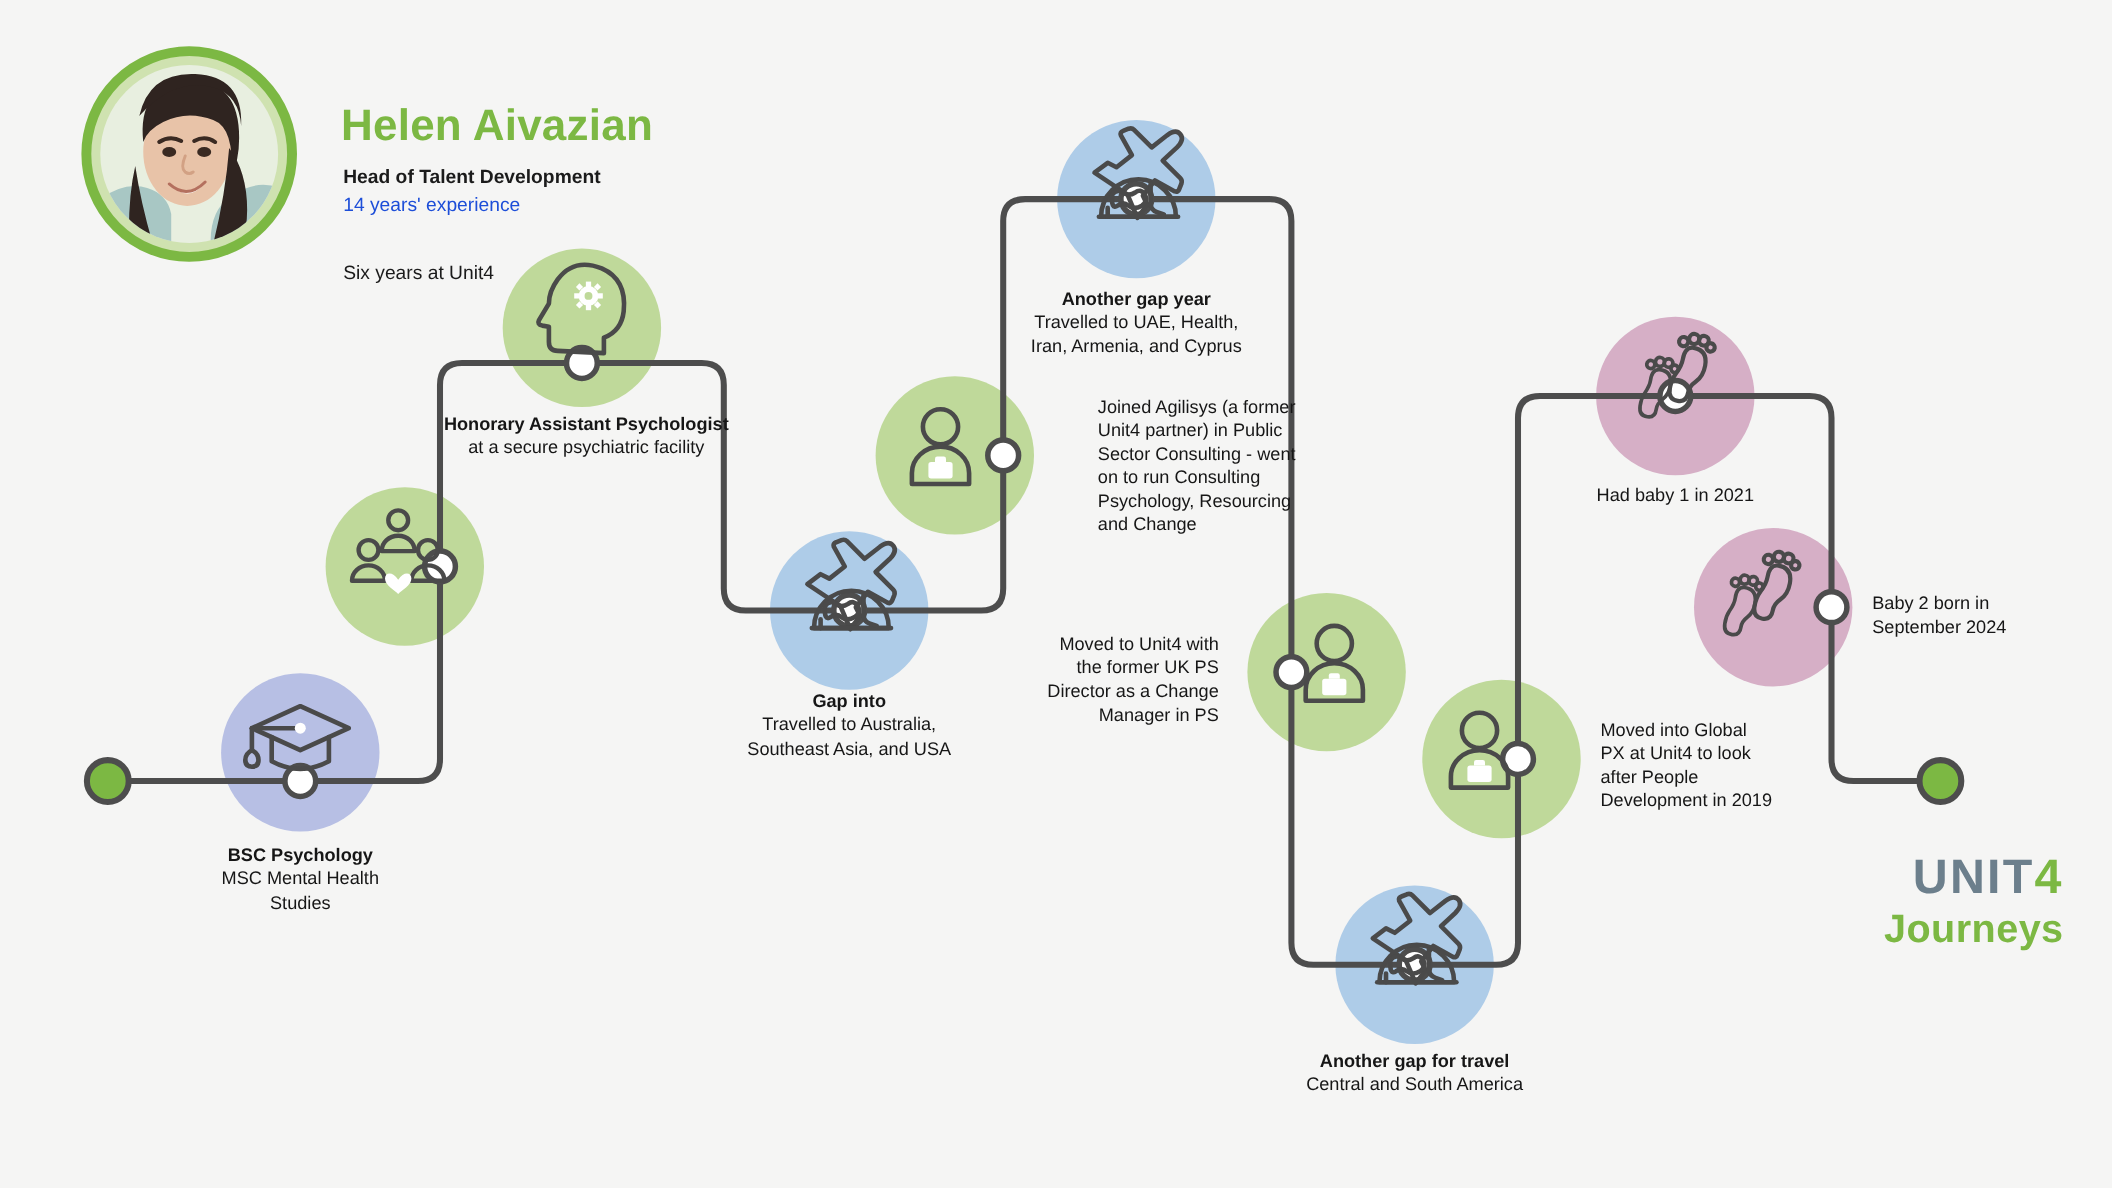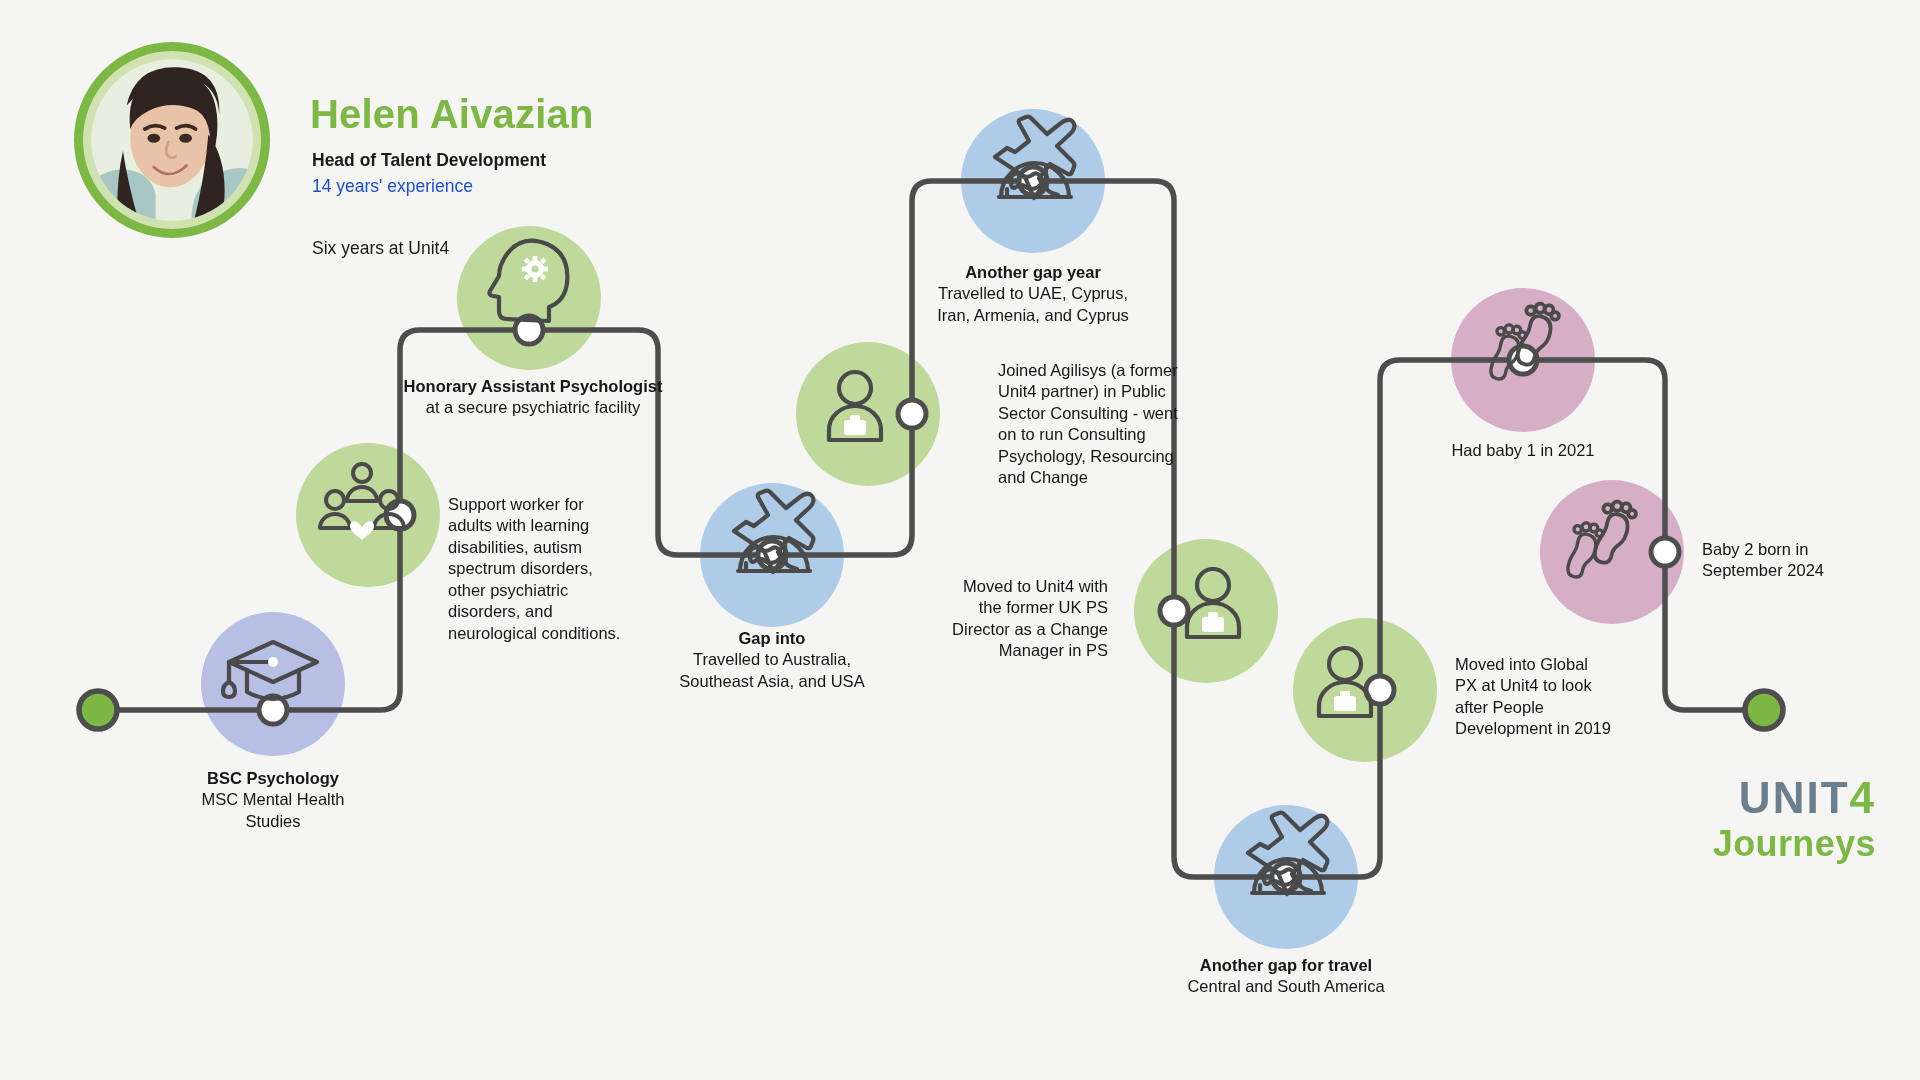--- a/index.html
+++ b/index.html
@@ -319,44 +319,35 @@
     <div class="person-line2">14 years' experience</div>
     <div class="person-line3">Six years at Unit4</div>
   </div>
 
   <div class="mtext ta-center" style="left:153px; top:768px; width:240px;">
     <span class="mtitle">BSC Psychology</span>
     <span class="mline">MSC Mental Health</span>
     <span class="mline">Studies</span>
   </div>
 
-  <div class="mtext ta-left" style="left:448px; top:494px; width:210px;">
-    <span class="mline">Support worker for</span>
-    <span class="mline">adults with learning</span>
-    <span class="mline">disabilities, autism</span>
-    <span class="mline">spectrum disorders,</span>
-    <span class="mline">other psychiatric</span>
-    <span class="mline">disorders, and</span>
-    <span class="mline">neurological conditions.</span>
-  </div>
 
   <div class="mtext ta-center" style="left:383px; top:376px; width:300px;">
     <span class="mtitle">Honorary Assistant Psychologist</span>
     <span class="mline">at a secure psychiatric facility</span>
   </div>
 
   <div class="mtext ta-center" style="left:652px; top:628px; width:240px;">
     <span class="mtitle">Gap into</span>
     <span class="mline">Travelled to Australia,</span>
     <span class="mline">Southeast Asia, and USA</span>
   </div>
 
   <div class="mtext ta-center" style="left:913px; top:262px; width:240px;">
     <span class="mtitle">Another gap year</span>
-    <span class="mline">Travelled to UAE, Cyprus,</span>
+    <span class="mline">Travelled to UAE, Health,</span>
     <span class="mline">Iran, Armenia, and Cyprus</span>
   </div>
 
   <div class="mtext ta-left" style="left:950px; top:360px; width:215px;margin-left:48px;">
     <span class="mline">Joined Agilisys (a former</span>
     <span class="mline">Unit4 partner) in Public</span>
     <span class="mline">Sector Consulting - went</span>
     <span class="mline">on to run Consulting</span>
     <span class="mline">Psychology, Resourcing</span>
     <span class="mline">and Change</span>

